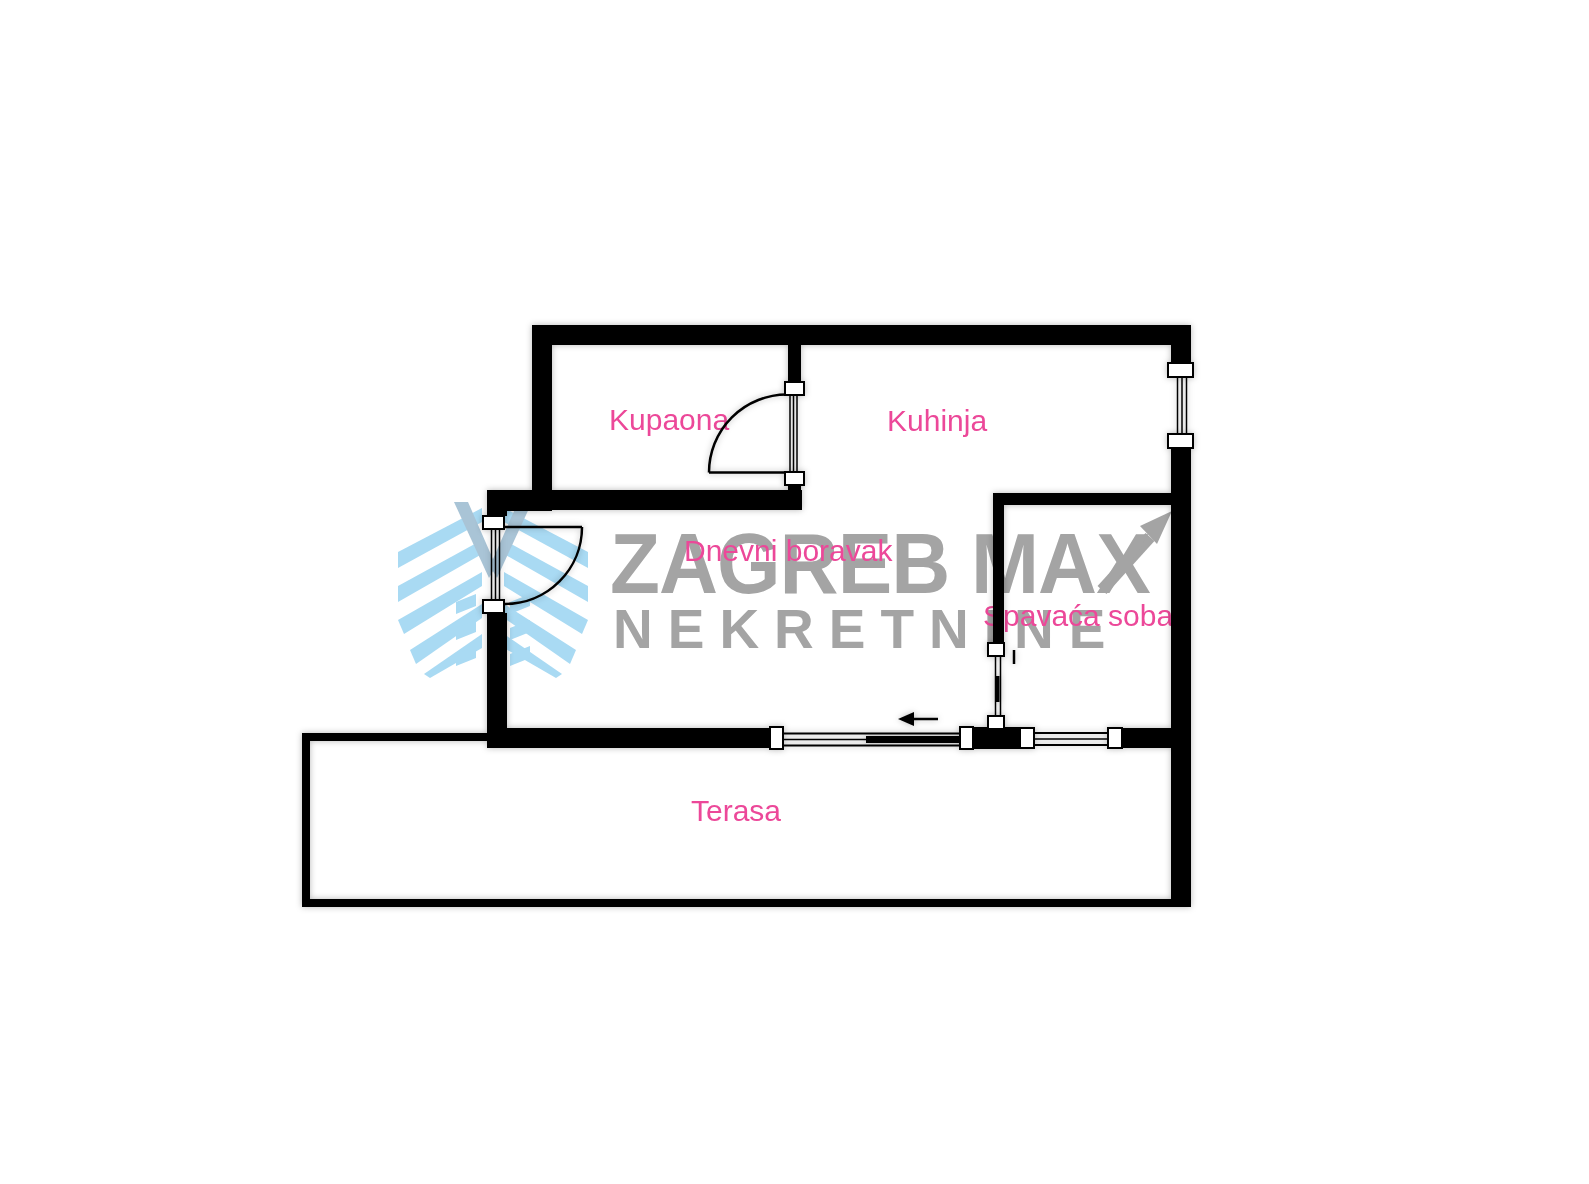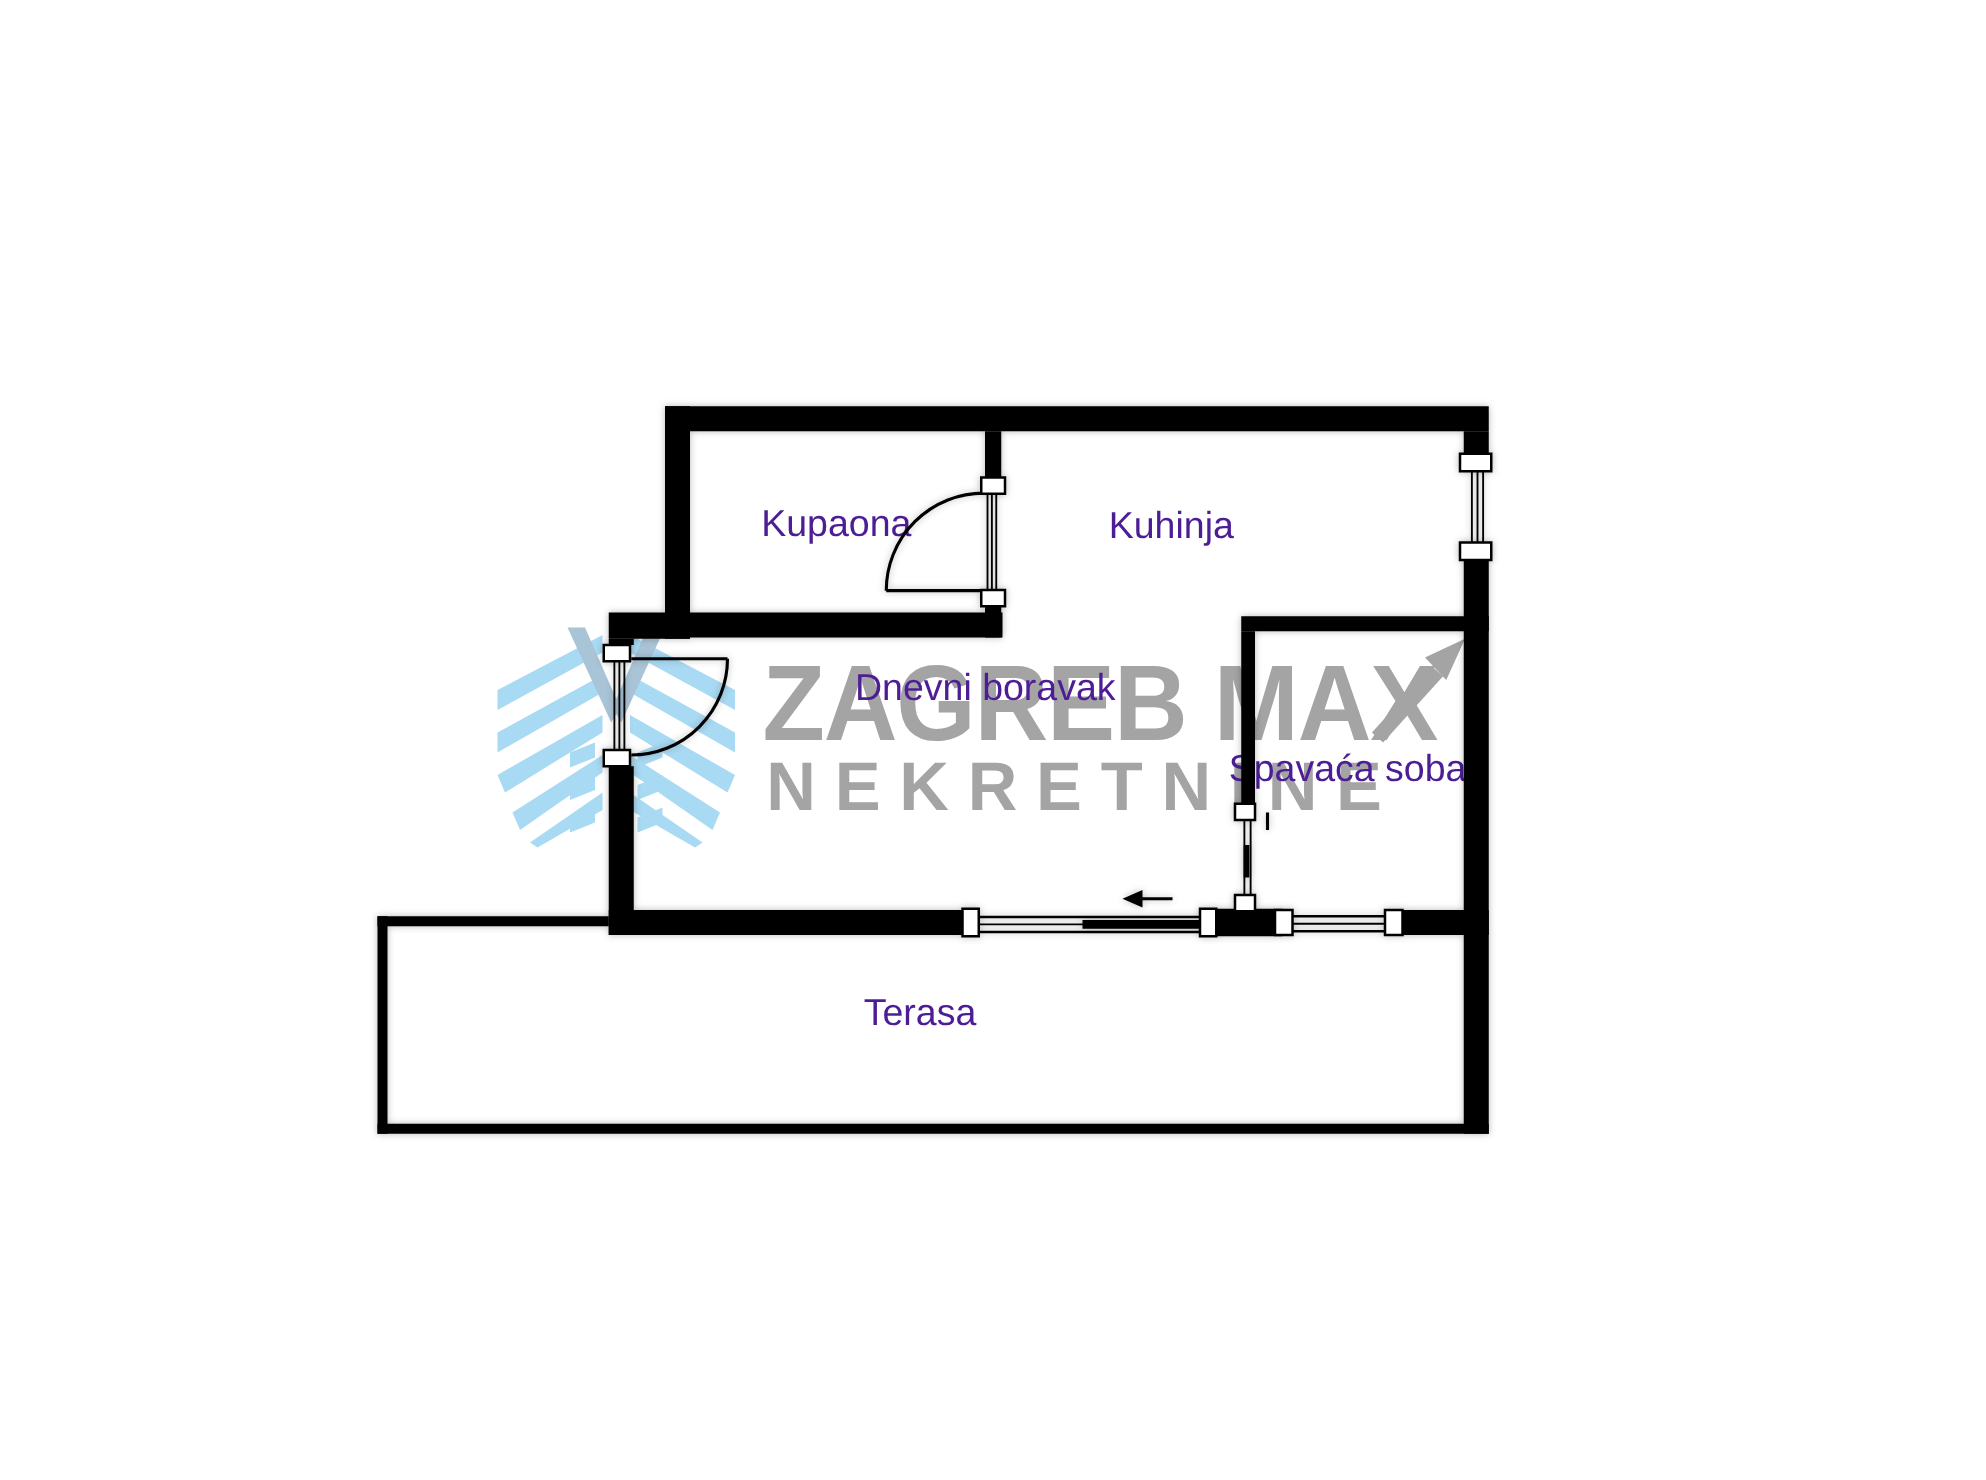--- a/index.html
+++ b/index.html
@@ -6,21 +6,21 @@
   .canvas{position:relative;width:1589px;height:1184px;background:#fff;overflow:hidden;
           font-family:"Liberation Sans", sans-serif;}
   .layer{position:absolute;left:0;top:0;}
   
   .wm{position:absolute;color:#a4a4a4;font-weight:bold;line-height:1;white-space:nowrap;z-index:1;}
   .wm-line1{left:610px;top:520px;font-size:86px;letter-spacing:-1px;
             transform:scaleX(0.95);transform-origin:left top;}
   .wm-line2{left:613px;top:602px;font-size:55px;letter-spacing:15px;}
   #wm-gfx{z-index:1;}
   
-  .room-label{position:absolute;color:#4c1d95;font-size:30px;line-height:1;white-space:nowrap;z-index:2;}
+  .room-label{position:absolute;color:#ec4899;font-size:30px;line-height:1;white-space:nowrap;z-index:2;}
   .lbl-kupaona{left:609px;top:405px;}
   .lbl-kuhinja{left:887px;top:406px;}
   .lbl-dnevni{left:684px;top:536px;}
   .lbl-spavaca{left:983px;top:601px;}
   .lbl-terasa{left:691px;top:796px;}
   
   #plan{z-index:3;filter:drop-shadow(0 0 3px rgba(0,0,0,0.28));}
 </style>
 </head>
 <body>

